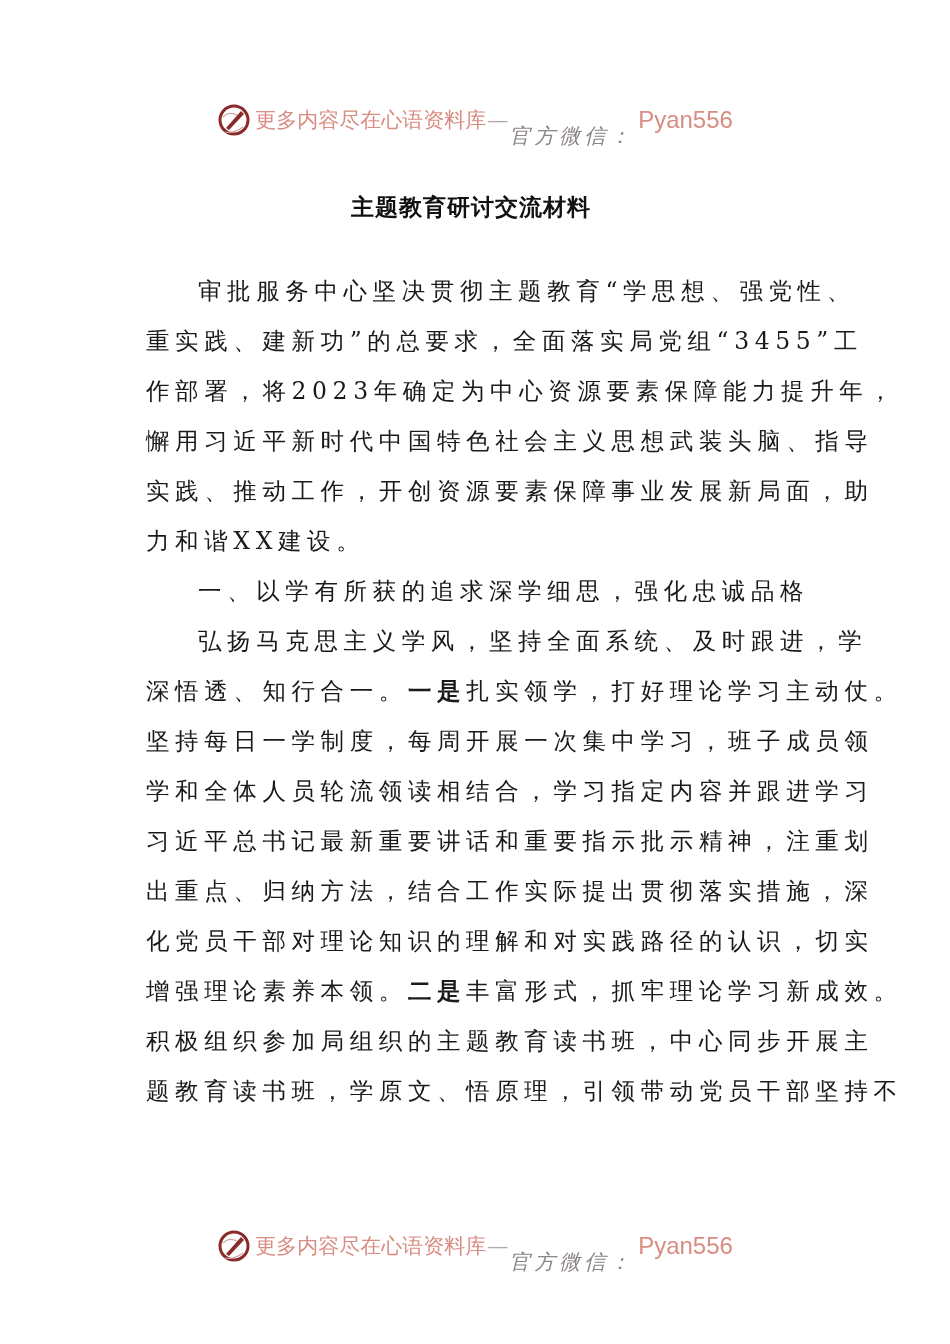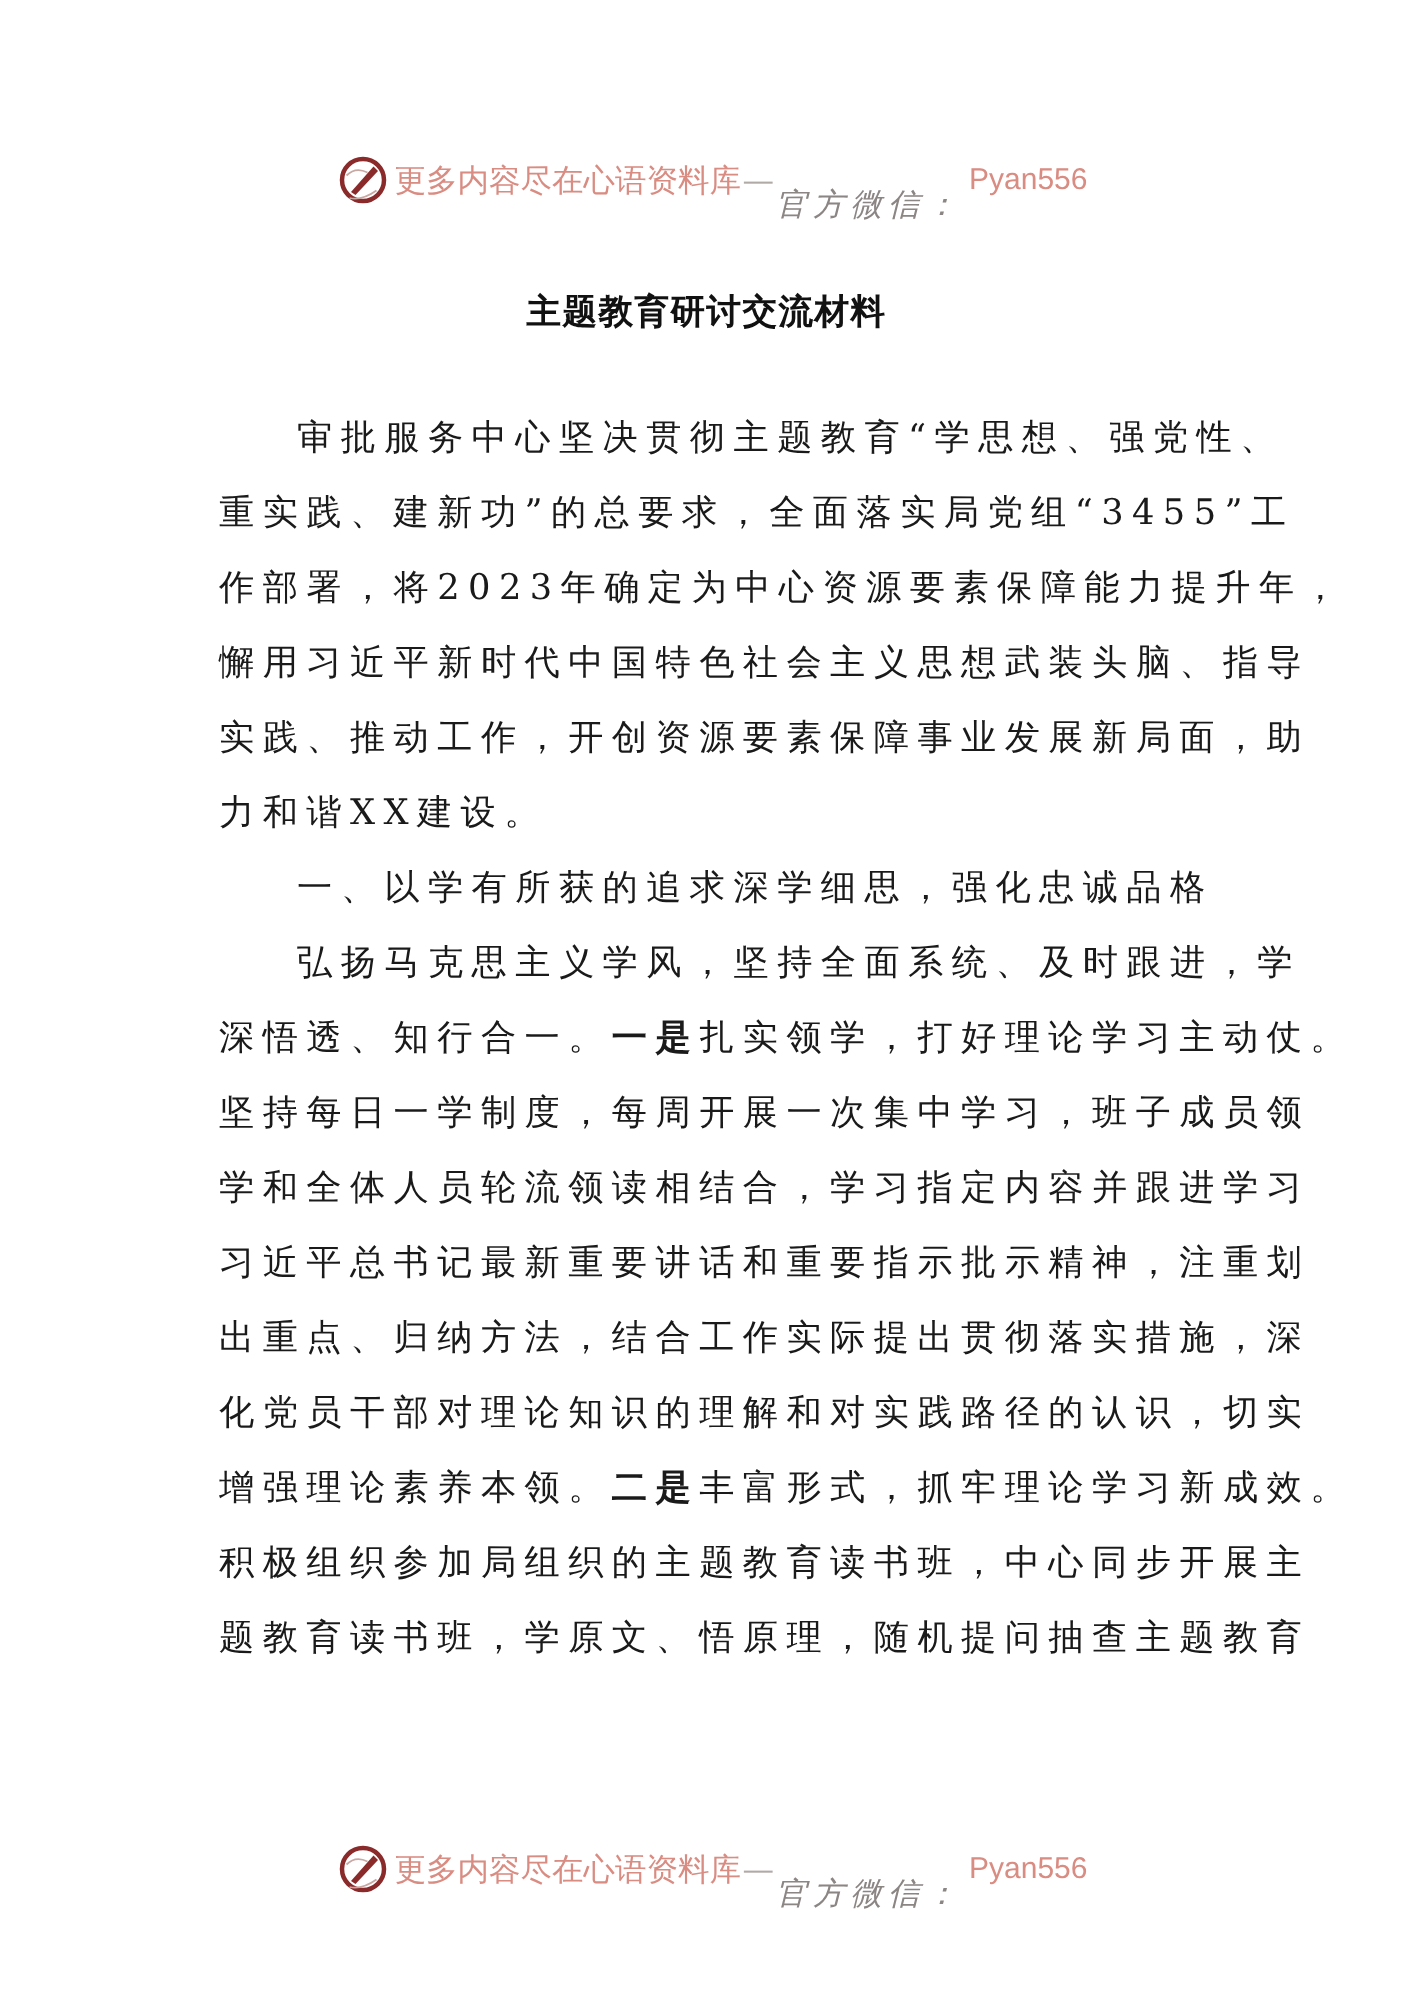--- a/index.html
+++ b/index.html
@@ -11,21 +11,21 @@
     display: flex; align-items: center; justify-content: center;
     font-family: "DejaVu Serif", "Liberation Serif", serif;
     font-size: 21px; white-space: nowrap;
   }
   .watermark.top { top: 84px; }
   .watermark.bottom { top: 1210px; }
   .wm-logo { width: 34px; height: 34px; margin-right: 4px; flex: 0 0 auto; }
   .wm-site { color: #d98c82; letter-spacing: 0px; }
   .wm-dash { color: #b0a9a6; margin: 0 1px; }
   .wm-official { color: #8b8584; letter-spacing: 4px; font-style: italic; margin-top: 32px; }
-  .wm-id { color: #d98c82; font-family: "Liberation Sans", "DejaVu Sans", sans-serif; font-size: 20px; margin-left: 4px; }
+  .wm-id { color: #d98c82; font-family: "Liberation Sans", "DejaVu Sans", sans-serif; font-size: 24px; margin-left: 4px; }
 
   .doc-title {
     position: absolute; top: 176px; left: 0; width: 942px; text-align: center;
     font-family: "DejaVu Serif", "Liberation Serif", serif;
     font-size: 23px; font-weight: bold; color: #111; letter-spacing: 1px;
   }
 
   .body-text {
     position: absolute; left: 146px; top: 250px; width: 660px;
     font-family: "DejaVu Serif", "Liberation Serif", serif;
@@ -70,21 +70,21 @@
     </div>
     <div class="line">坚持每日一学制度，每周开展一次集中学习，班子成员领</div>
     <div class="line">学和全体人员轮流领读相结合，学习指定内容并跟进学习</div>
     <div class="line">习近平总书记最新重要讲话和重要指示批示精神，注重划</div>
     <div class="line">出重点、归纳方法，结合工作实际提出贯彻落实措施，深</div>
     <div class="line">化党员干部对理论知识的理解和对实践路径的认识，切实</div>
     <div class="line">
       <span>增强理论素养本领。</span><span class="bold">二是</span><span>丰富形式，抓牢理论学习新成效。</span>
     </div>
     <div class="line">积极组织参加局组织的主题教育读书班，中心同步开展主</div>
-    <div class="line">题教育读书班，学原文、悟原理，随机提问抽查主题教育</div>
+    <div class="line">题教育读书班，学原文、悟原理，引领带动党员干部坚持不</div>
   </div>
 
   <div class="watermark bottom">
     <svg class="wm-logo" viewBox="0 0 34 34">
       <circle cx="17" cy="17" r="14" fill="none" stroke="#8a2a2a" stroke-width="3"></circle>
       <path d="M9 25 L24 8 L27 11 L12 27 Z" fill="#8a2a2a"></path>
       <path d="M6 14 Q12 8 20 12" fill="none" stroke="#c9a7a2" stroke-width="1.2"></path>
       <path d="M8 29 Q16 31 26 24" fill="none" stroke="#c9a7a2" stroke-width="1.2"></path>
     </svg>
     <span class="wm-site">更多内容尽在心语资料库</span>

